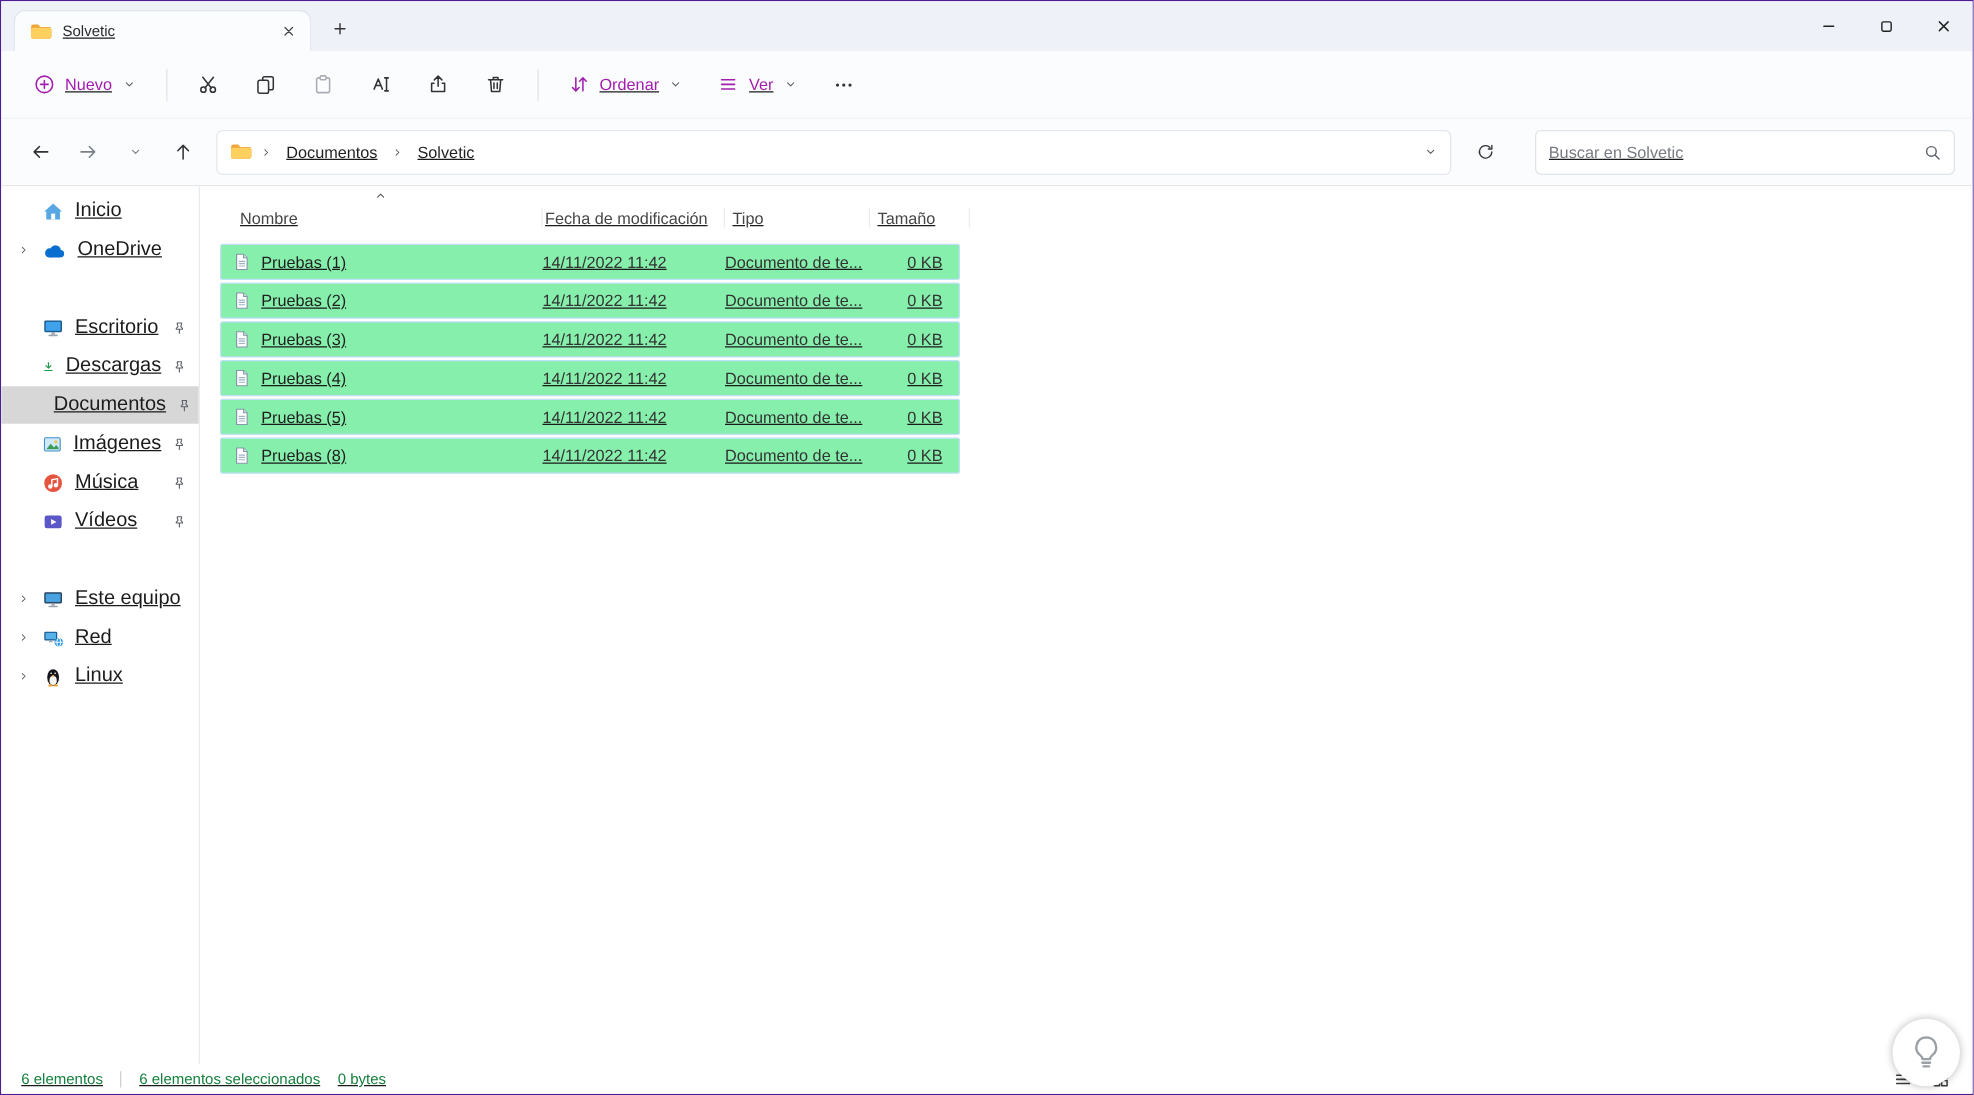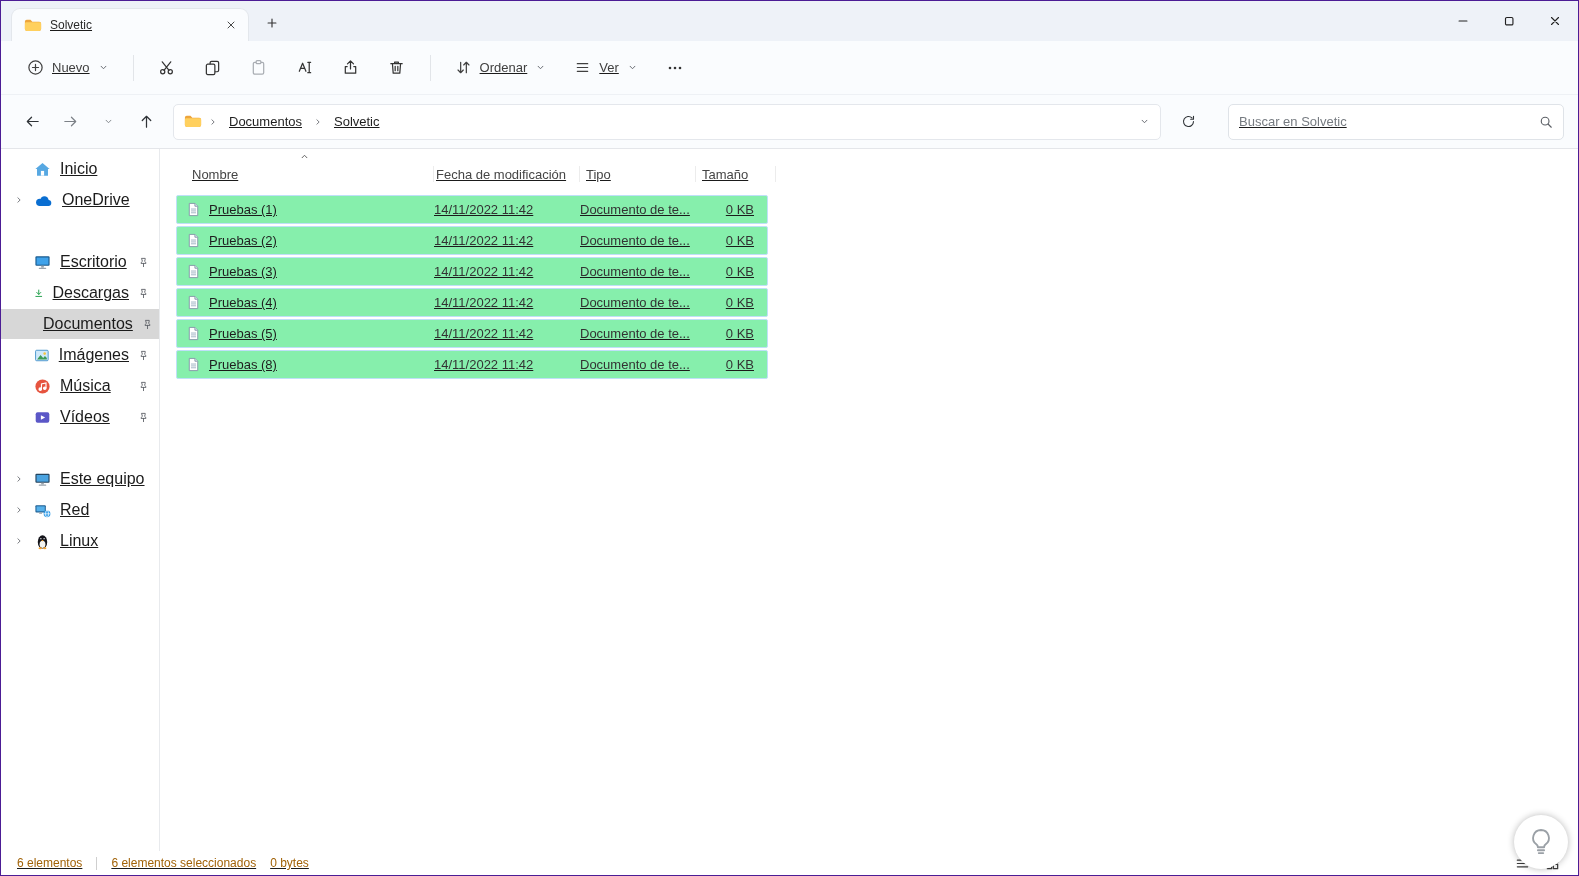--- a/index.html
+++ b/index.html
@@ -17,21 +17,21 @@
   .tab-close { width:22px; height:22px; border-radius:4px; display:flex; align-items:center; justify-content:center; color:#444; }
   .newtab { width:30px; height:30px; margin:0 0 3px 8px; display:flex; align-items:center; justify-content:center;
             color:#333; background:none; border:none; }
   .win-controls { margin-left:auto; display:flex; align-self:flex-start; height:40px; }
   .wc { width:46px; height:40px; display:flex; align-items:center; justify-content:center; color:#222; background:none; border:none; }
 
   
   .toolbar { height:54px; background:#fafcfe; display:flex; align-items:center; padding:0 16px; gap:8px;
              border-bottom:1px solid #eef1f5; flex:0 0 auto; }
   .tbtn { display:flex; align-items:center; gap:8px; height:38px; padding:0 10px; border-radius:5px;
-          color:#404040; font-size:13px; background:none; border:none; font-family:inherit; }
+          color:#a21caf; font-size:13px; background:none; border:none; font-family:inherit; }
   .ibtn { width:38px; height:38px; display:flex; align-items:center; justify-content:center; border-radius:5px;
           color:#333; background:none; border:none; }
   .ibtn.disabled { color:#a9adb3; }
   .tsep { width:1px; height:26px; background:#e2e5e9; margin:0 6px; }
   .chev { color:#5c6066; display:flex; }
 
   
   .navbar { height:54px; background:#fafcfe; display:flex; align-items:center; gap:4px; padding:0 14px;
             border-bottom:1px solid #e4e6ea; flex:0 0 auto; }
   .nbtn { width:34px; height:34px; display:flex; align-items:center; justify-content:center; color:#2f3337;
@@ -68,21 +68,21 @@
 
   .row { display:flex; align-items:center; height:29px; width:592px; background:#86efac; border:1px solid #bfe0f8;
          border-radius:2px; margin-bottom:2px; font-size:13px; color:#1f1f1f; }
   .c-name { width:257px; display:flex; align-items:center; gap:8px; padding-left:9px; white-space:nowrap; }
   .c-date { width:146px; color:#333; }
   .c-type { width:116px; color:#333; white-space:nowrap; }
   .c-size { width:58px; text-align:right; color:#333; }
 
   
   .statusbar { height:24px; display:flex; align-items:center; gap:14px; padding:0 16px; font-size:12px;
-               color:#a16207; background:#fff; flex:0 0 auto; }
+               color:#15803d; background:#fff; flex:0 0 auto; }
   .sdiv { width:1px; height:13px; background:#cfcfcf; }
   .status-right { margin-left:auto; display:flex; align-items:center; gap:10px; }
   .vbtn { width:20px; height:20px; display:flex; align-items:center; justify-content:center; color:#3c3c3c; background:none; border:none; }
   .bulb-badge { position:absolute; right:10px; bottom:6px; width:54px; height:54px; border-radius:50%; background:#fff;
                 box-shadow:0 0 7px rgba(0,0,0,0.28); display:flex; align-items:center; justify-content:center;
                 color:#9aa0a6; z-index:5; }
 
   
   svg.ic  { fill:none; stroke:currentColor; stroke-width:1.3; stroke-linecap:round; stroke-linejoin:round; display:block; }
   svg.icf { fill:none; stroke:none; display:block; }

